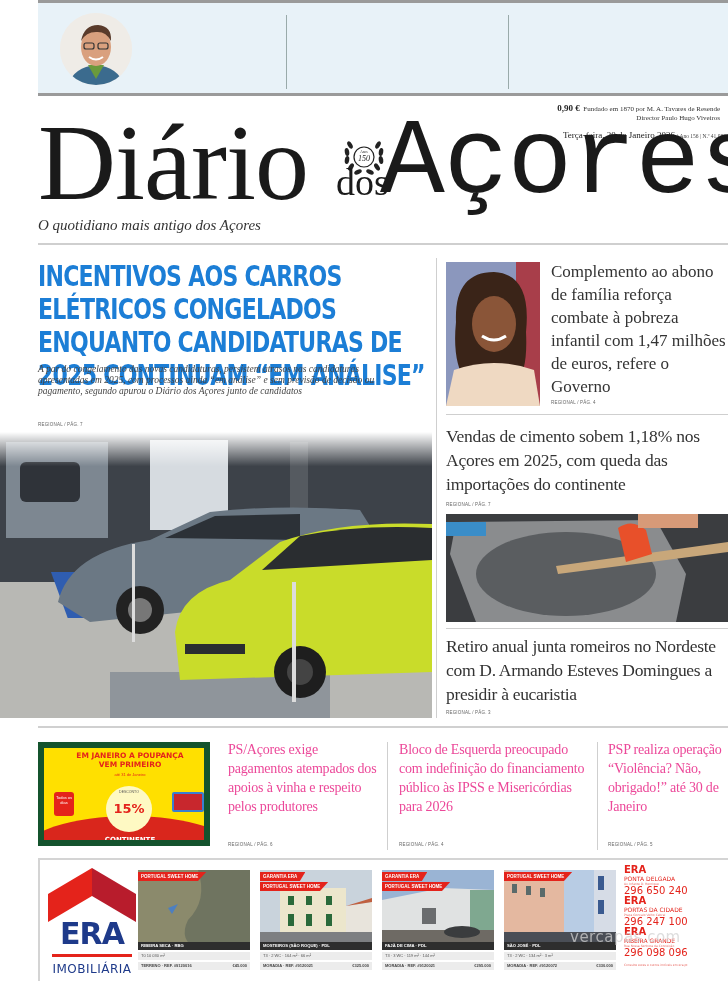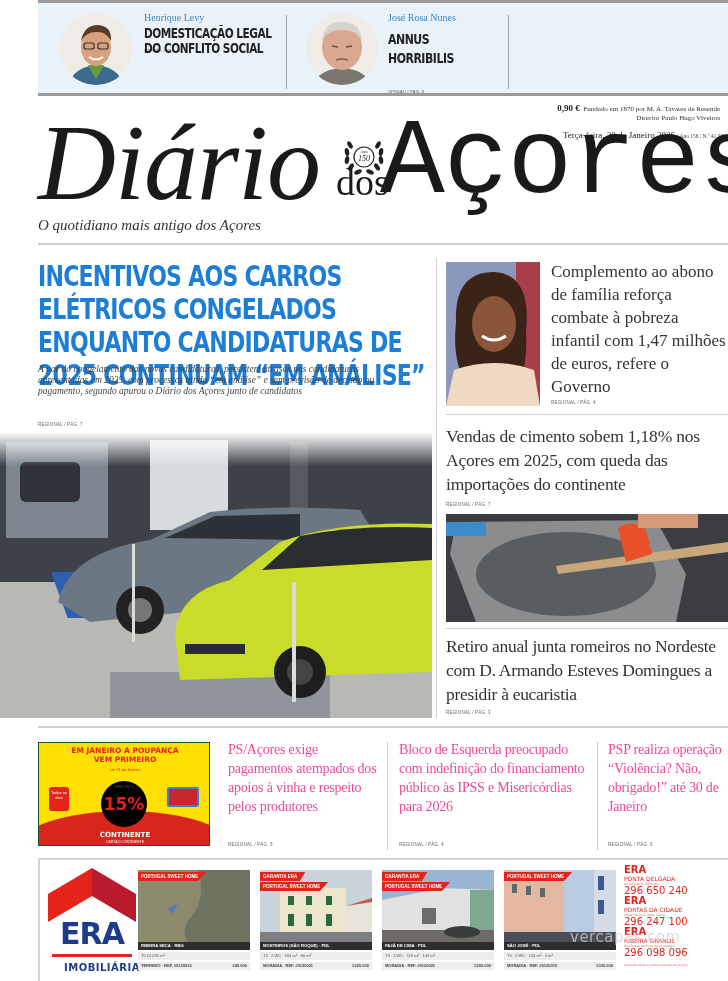--- a/index.html
+++ b/index.html
@@ -33,21 +33,21 @@
   .op-ref { font-family: "Liberation Sans", sans-serif; font-size: 4px; color: #555; margin-top: 2px; letter-spacing: 0.2px; }
   .op-ref.r2 { position: absolute; top: 76px; }
 
   
   .price-line { position: absolute; right: 8px; top: 104px; text-align: right; font-size: 7px; color: #333; line-height: 9px; }
   .price-line .price { font-weight: bold; font-size: 9px; color: #222; }
   .date-line { position: absolute; right: 2px; top: 130px; font-size: 9px; color: #222; text-align: right; }
   .date-line .small { font-size: 5.5px; color: #444; }
   .title-diario {
     position: absolute; left: 38px; top: 108px; font-family: "Liberation Serif", serif;
-    font-size: 108px; line-height: 110px; color: #1a1a1a; letter-spacing: -1px; font-style: italic;
+    font-size: 108px; line-height: 110px; color: #1a1a1a; letter-spacing: -1px;
   }
   .title-dos { position: absolute; left: 336px; top: 162px; font-size: 38px; color: #1a1a1a; line-height: 40px; }
   .title-acores {
     position: absolute; left: 380px; top: 108px; font-size: 108px; line-height: 110px; color: #1a1a1a; letter-spacing: -1px; font-family: Liberation Mono, monospace;
   }
   .laurel { position: absolute; left: 340px; top: 135px; width: 48px; height: 42px; }
   .tagline { position: absolute; left: 38px; top: 217px; font-style: italic; font-size: 15px; color: #333; }
   .mast-rule { position: absolute; left: 38px; top: 243px; width: 690px; height: 2px; background: #cfcfcf; }
 
   
@@ -88,31 +88,31 @@
   }
   .story3-headline {
     position: absolute; left: 446px; top: 634px; width: 290px; font-size: 17.5px; line-height: 24px; color: #333; letter-spacing: -0.3px;
   }
   .story3-ref { position: absolute; left: 446px; top: 710px; }
 
   
   .row-rule { position: absolute; left: 38px; top: 726px; width: 690px; height: 2px; background: #d0d0d0; }
   .ad-continente {
     position: absolute; left: 38px; top: 742px; width: 172px; height: 104px; overflow: hidden;
-    background: #ffe000; border: 1px solid #14532d;
+    background: #ffe000; border: 6px solid #14532d;
   }
   .ad-continente .ad-head {
     position: absolute; left: 0; top: 3px; width: 172px; text-align: center; font-family: "DejaVu Sans", sans-serif;
     font-weight: bold; font-size: 7.5px; line-height: 9px; color: #e4231b;
   }
   .ad-continente .ad-date { position: absolute; top: 24px; width: 172px; text-align: center; font-size: 4px; color: #e4231b; font-family: "Liberation Sans", sans-serif; }
   .ad-continente .red-band { position: absolute; left: -20px; top: 68px; width: 212px; height: 70px; background: #d9261c; border-radius: 50% 50% 0 0; }
   .ad-continente .badge15 {
-    position: absolute; left: 62px; top: 38px; width: 46px; height: 46px; border-radius: 50%; background: #000000;
-    text-align: center; font-family: "DejaVu Sans", sans-serif; font-weight: bold; color: #e4231b; font-size: 17px; line-height: 46px;
+    position: absolute; left: 62px; top: 38px; width: 46px; height: 46px; border-radius: 50%; background: #fef9c3;
+    text-align: center; font-family: "DejaVu Sans", sans-serif; font-weight: bold; color: #e4231b; font-size: 13px; line-height: 46px;
   }
   .ad-continente .badge-label { position: absolute; left: 62px; top: 42px; width: 46px; text-align: center; font-size: 3.5px; color: #555; font-family: "Liberation Sans", sans-serif; }
   .ad-continente .side-tag { position: absolute; left: 10px; top: 44px; width: 20px; height: 24px; background: #e4231b; border-radius: 3px; color: #fff; font-size: 4px; text-align: center; padding-top: 3px; font-family: "Liberation Sans", sans-serif; }
   .ad-continente .card { position: absolute; left: 128px; top: 44px; width: 32px; height: 20px; background: #c8272d; border: 2px solid #3a7fd0; border-radius: 2px; }
   .ad-continente .brand { position: absolute; left: 0; top: 88px; width: 172px; text-align: center; font-family: "DejaVu Sans", sans-serif; font-weight: bold; color: #fff; font-size: 7px; }
   .ad-continente .brand-sub { position: absolute; left: 0; top: 97px; width: 172px; text-align: center; color: #fff; font-size: 3.5px; font-family: "Liberation Sans", sans-serif; }
 
   .brief { position: absolute; top: 740px; font-size: 14px; line-height: 19px; color: #ec4899; letter-spacing: -0.2px; }
   .brief.b1 { left: 228px; width: 150px; }
   .brief.b2 { left: 399px; width: 195px; }
@@ -124,21 +124,21 @@
   .brief-divider { position: absolute; top: 742px; width: 1px; height: 108px; background: #cfcfcf; }
 
   
   .era-ad {
     position: absolute; left: 38px; top: 858px; width: 690px; height: 123px; background: #fff;
     border: 2px solid #d4d4d4; border-right: none; border-bottom: none;
   }
   .era-logo { position: absolute; left: 8px; top: 8px; width: 88px; height: 110px; }
   .era-word { position: absolute; left: 6px; top: 58px; width: 92px; text-align: center; font-family: "DejaVu Sans", sans-serif; font-weight: bold; font-size: 30px; letter-spacing: -1px; color: #1e3a8a; line-height: 32px; }
   .era-bar { position: absolute; left: 12px; top: 94px; width: 80px; height: 3px; background: #e4231b; }
-  .era-sub { position: absolute; left: 4px; top: 102px; width: 96px; text-align: right; font-family: "DejaVu Sans", sans-serif; font-weight: bold; font-size: 10px; color: #1e3a8a; letter-spacing: 0.5px; }
+  .era-sub { position: absolute; left: 4px; top: 102px; width: 96px; text-align: center; font-family: "DejaVu Sans", sans-serif; font-weight: normal; font-size: 12px; color: #1e3a8a; letter-spacing: 0.5px; }
 
   .listing { position: absolute; top: 10px; width: 112px; height: 110px; }
   .listing .photo { position: absolute; left: 0; top: 0; width: 112px; height: 80px; overflow: hidden; }
   .listing .tag { position: absolute; left: 0; height: 9px; background: #e4231b; color: #fff; font-family: "Liberation Sans", sans-serif; font-weight: bold; font-size: 4.5px; line-height: 9px; padding: 0 8px 0 3px; clip-path: polygon(0 0, 100% 0, 88% 100%, 0 100%); }
   .listing .caption { position: absolute; left: 0; top: 72px; width: 112px; height: 8px; background: #2e2e2e; color: #fff; font-family: "Liberation Sans", sans-serif; font-weight: bold; font-size: 4.2px; line-height: 8px; padding-left: 3px; }
   .listing .specs { position: absolute; left: 0; top: 82px; width: 112px; height: 8px; background: #ececec; font-size: 4px; line-height: 8px; color: #555; padding-left: 3px; font-family: "Liberation Sans", sans-serif; }
   .listing .ref-row { position: absolute; left: 0; top: 92px; width: 112px; height: 8px; background: #ececec; font-size: 4px; line-height: 8px; color: #444; padding: 0 3px; font-family: "Liberation Sans", sans-serif; display: flex; justify-content: space-between; font-weight: bold; }
 
   .era-contacts { position: absolute; left: 584px; top: 4px; width: 104px; font-family: "DejaVu Sans", sans-serif; color: #e4231b; }
   .era-contacts .c-brand { font-weight: bold; font-size: 10px; line-height: 11px; }
@@ -158,45 +158,23 @@
         <rect width="72" height="72" fill="#efece7"></rect>
         <path d="M8 72 Q14 54 36 52 Q58 54 64 72 Z" fill="#3b6b8e"></path>
         <path d="M28 52 L36 66 L44 52 Z" fill="#6a9a3c"></path>
         <ellipse cx="36" cy="34" rx="15" ry="19" fill="#d9a07e"></ellipse>
         <path d="M21 28 Q24 12 38 12 Q52 13 51 28 Q46 18 36 19 Q26 19 21 28 Z" fill="#5a3b2b"></path>
         <rect x="24" y="30" width="10" height="6" rx="2" fill="none" stroke="#333" stroke-width="1.2"></rect>
         <rect x="38" y="30" width="10" height="6" rx="2" fill="none" stroke="#333" stroke-width="1.2"></rect>
         <path d="M29 44 Q36 49 43 44" stroke="#fff" stroke-width="2" fill="none"></path>
       </svg>
     </div>
-    <div class="op-text">
-      <div class="op-author">Henrique Levy</div>
-      <div class="op-title">DOMESTICAÇÃO LEGAL DO CONFLITO SOCIAL</div>
-      <div class="op-ref" style="margin-top:-8px">OPINIÃO / PÁG. 8</div>
-    </div>
   </div>
   <div class="op-divider d1"></div>
 
-  <div class="op-col c2">
-    <div class="avatar">
-      <svg width="72" height="72" viewBox="0 0 72 72">
-        <rect width="72" height="72" fill="#efece7"></rect>
-        <path d="M6 72 Q14 56 36 55 Q58 56 66 72 Z" fill="#7a7770"></path>
-        <ellipse cx="36" cy="34" rx="20" ry="23" fill="#d8a890"></ellipse>
-        <path d="M16 28 Q18 8 36 9 Q54 8 56 28 Q50 16 36 17 Q22 16 16 28 Z" fill="#d6d2cc"></path>
-        <path d="M26 33 L32 34 M40 34 L46 33" stroke="#6a4a3a" stroke-width="1.5"></path>
-        <path d="M30 47 Q36 45 42 47" stroke="#8a5a4a" stroke-width="1.5" fill="none"></path>
-      </svg>
-    </div>
-    <div class="op-text">
-      <div class="op-author">José Rosa Nunes</div>
-      <div class="op-title" style="width:80px;font-size:14px;line-height:19px;margin-top:6px">ANNUS HORRIBILIS</div>
-      <div class="op-ref r2">OPINIÃO / PÁG. 8</div>
-    </div>
-  </div>
   <div class="op-divider d2"></div>
 
 </div>
 
 <div class="price-line">
   <div><span class="price">0,90 €</span>&nbsp;&nbsp;<span>Fundado em 1870 por M. A. Tavares de Resende</span></div>
   <div>Director Paulo Hugo Viveiros</div>
 </div>
 <div class="date-line">
   <span>Terça-feira, 20 de Janeiro 2026</span>

